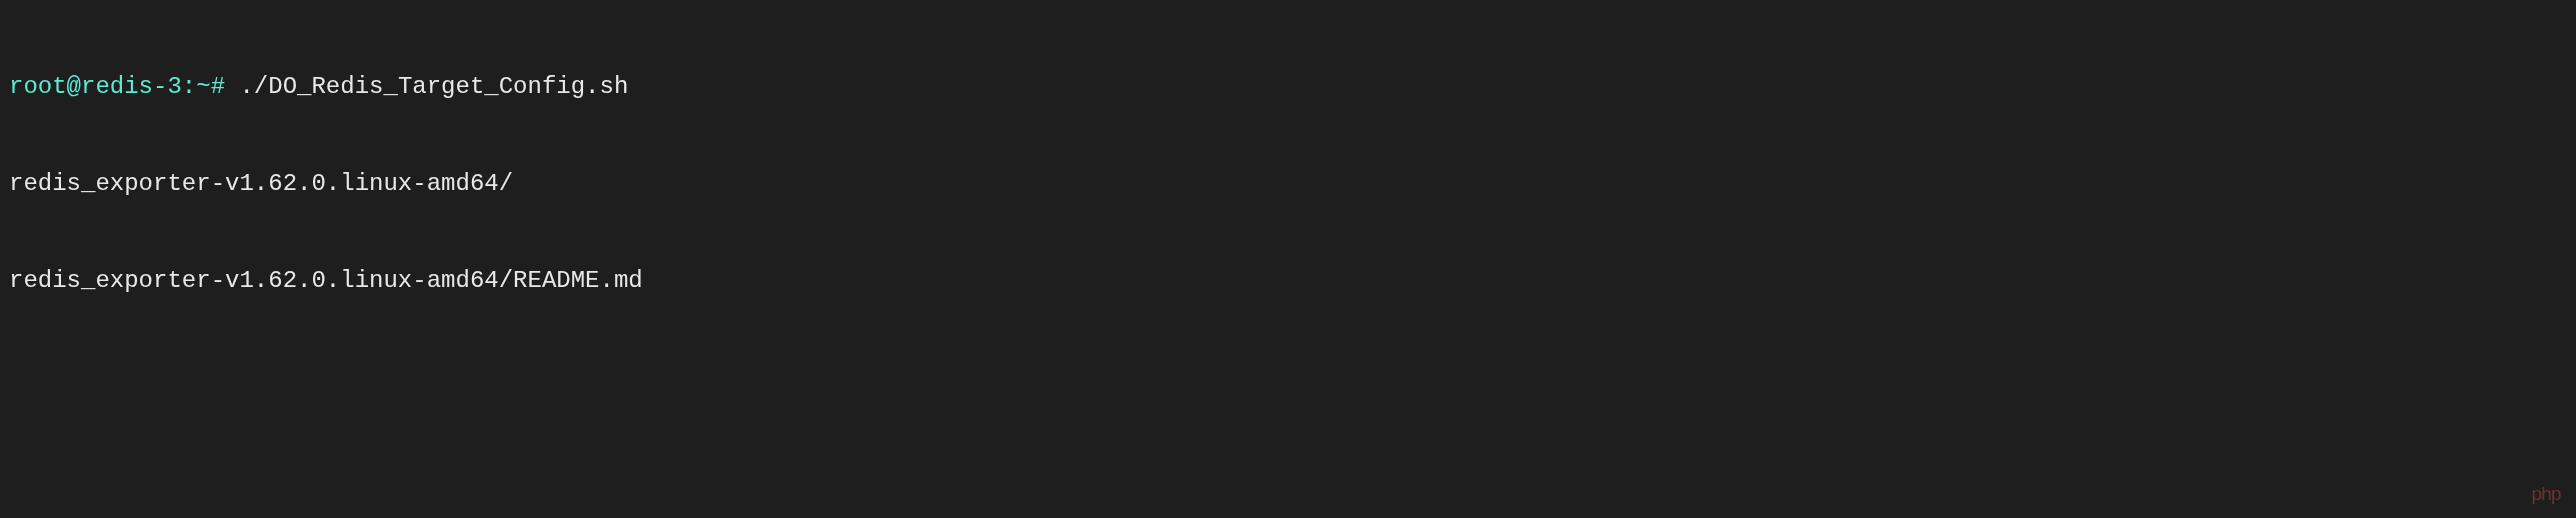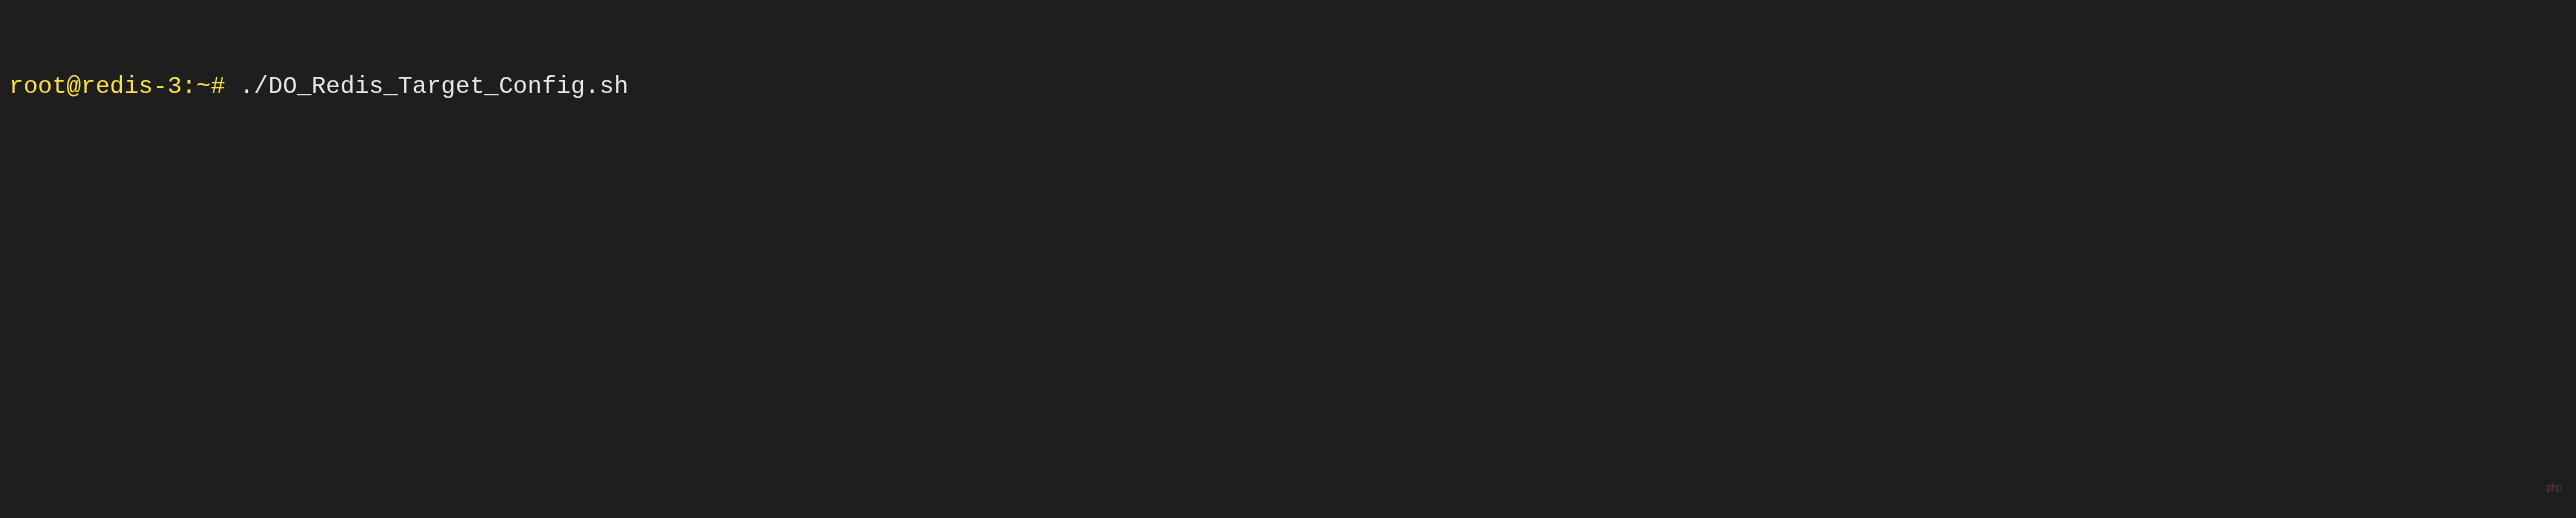--- a/index.html
+++ b/index.html
@@ -24,38 +24,40 @@
     .terminal-content {
       white-space: pre-wrap;
       word-break: break-all;
     }
     
     .line {
       display: block;
     }
     
     .prompt {
-      color: #fde047;
+      color: #5eead4;
     }
     
     .watermark {
       position: absolute;
-      bottom: 25px;
+      bottom: 12px;
       right: 15px;
       color: #a04040;
-      font-size: 10px;
+      font-size: 19px;
       opacity: 0.6;
       font-family: sans-serif;
       letter-spacing: -0.7px;
     }
   </style>
 </head>
 <body>
 
 <div class="terminal-content">
   <span class="line"><span class="prompt">root@redis-3:~#</span> <span>./DO_Redis_Target_Config.sh</span></span>
+  <span class="line">redis_exporter-v1.62.0.linux-amd64/</span>
+  <span class="line">redis_exporter-v1.62.0.linux-amd64/README.md</span>
   
   
   
 </div>
 
 <div class="watermark">php</div>
 
 
 </body></html>

